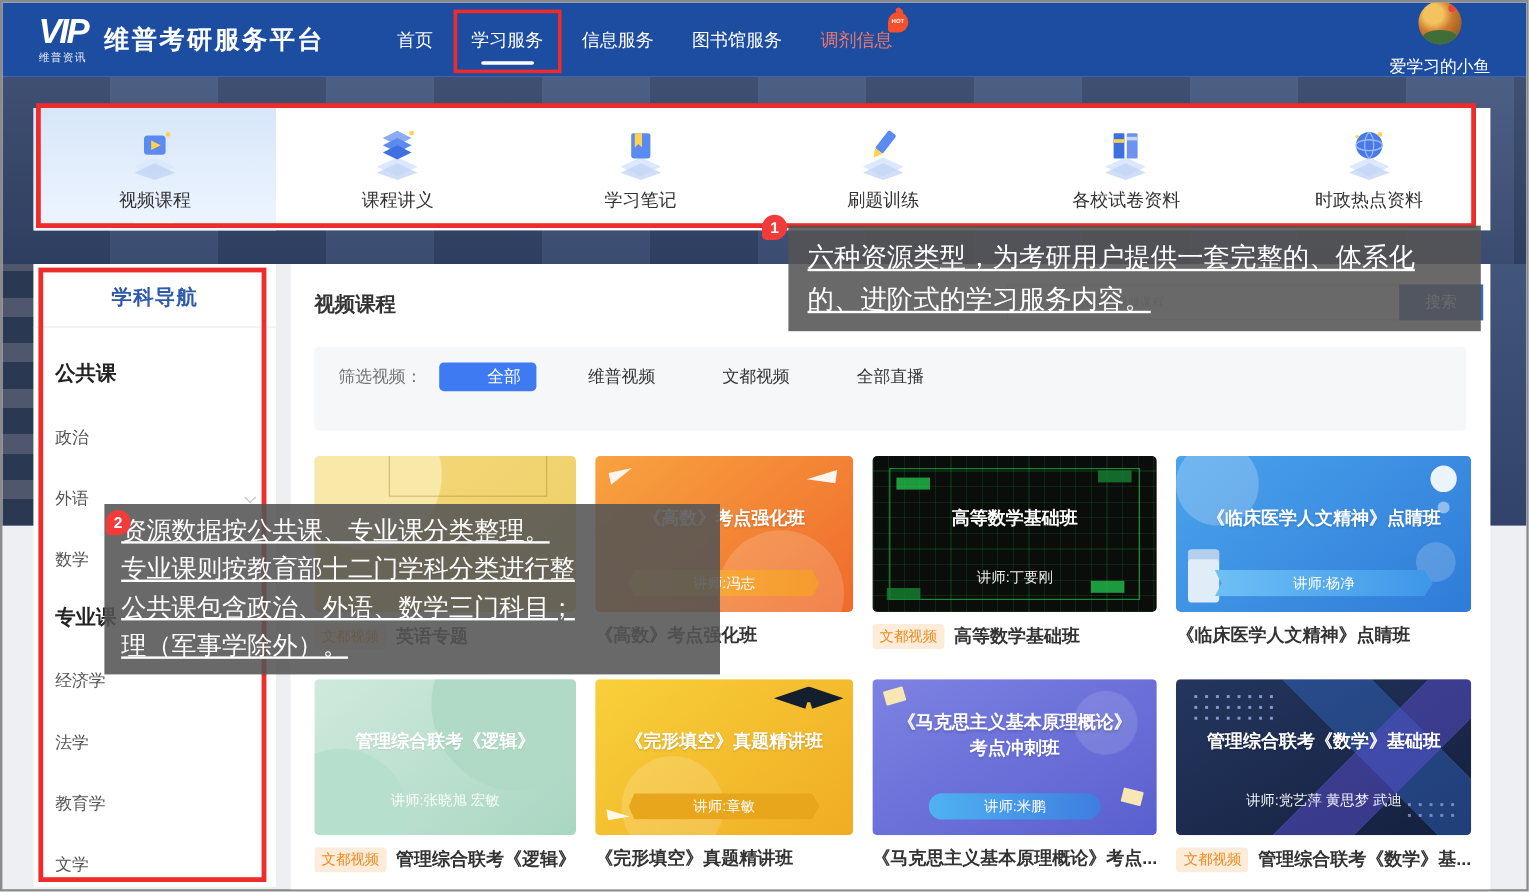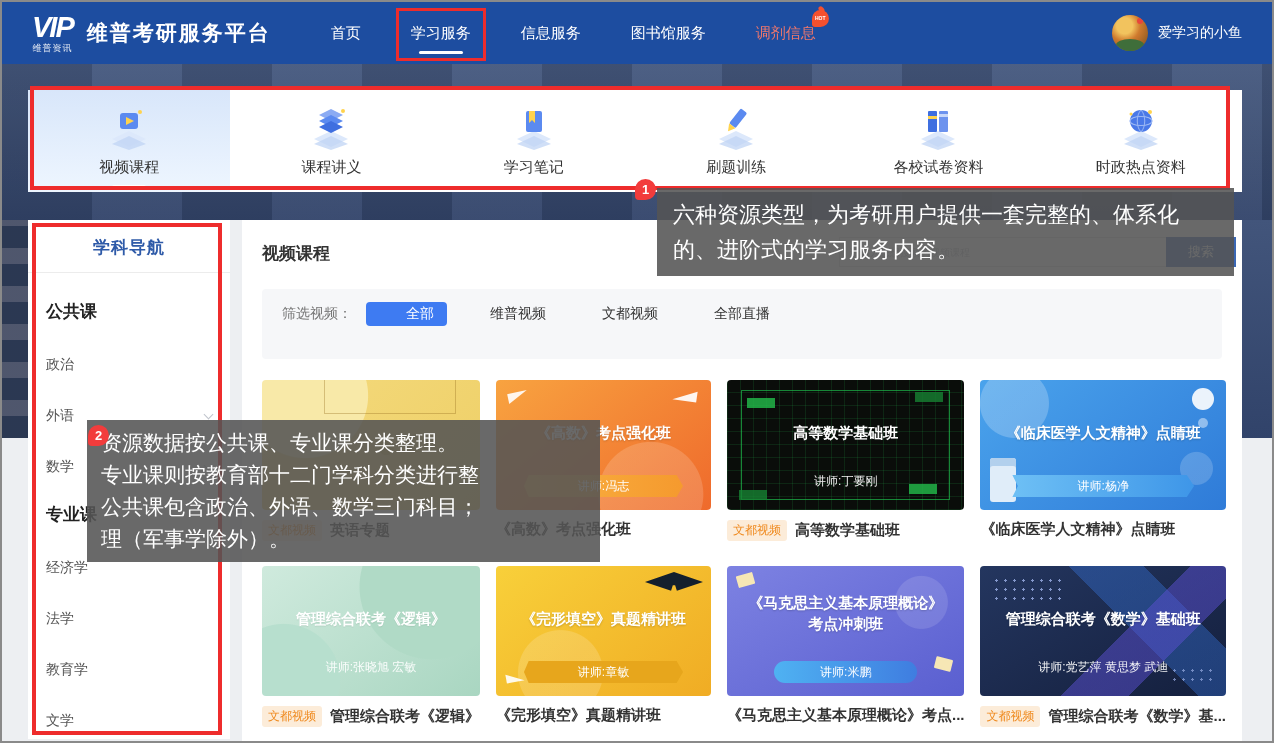--- a/index.html
+++ b/index.html
@@ -17,33 +17,33 @@
   .bg-right { position:absolute; right:0; top:218px; width:34px; height:218px;
     background:linear-gradient(180deg,#42557b,#31436a); }
 
   
   .navbar { position:absolute; left:0; top:0; right:0; height:62px; background:#1d4da0;
     display:flex; align-items:center; padding:0 30px; z-index:20; }
   .logo { display:flex; flex-direction:column; align-items:center; color:#fff; margin-right:14px; line-height:1; }
   .logo-main { font-size:29px; font-weight:900; font-style:italic; letter-spacing:-2px; }
   .logo-sub { font-size:9px; margin-top:2px; letter-spacing:1px; opacity:.9; }
   .brand-title { color:#fff; font-size:21px; font-weight:bold; letter-spacing:2px; margin-right:60px; white-space:nowrap; }
-  .nav-menu { display:flex; align-items:center; gap:50px; }
+  .nav-menu { display:flex; align-items:center; gap:32px; }
   .nav-item { position:relative; color:#fff; font-size:15px; cursor:pointer; white-space:nowrap; }
   .nav-item.hot { color:#ef776c; }
   .nav-item.active::after { content:''; position:absolute; left:50%; transform:translateX(-50%);
     bottom:-11px; width:44px; height:3px; background:#fff; border-radius:2px; }
   .nav-red-frame { position:absolute; left:-15px; right:-15px; top:-16px; bottom:-18px;
     border:3px solid #ee2c2c; pointer-events:none; }
   .hot-badge { position:absolute; top:-14px; right:-13px; width:17px; height:17px; background:#f4502e;
     border-radius:50% 50% 50% 3px; transform:rotate(0deg); color:#fff; font-size:5px; font-weight:bold;
     display:flex; align-items:center; justify-content:center; }
   .hot-badge::before { content:''; position:absolute; top:-4px; left:7px; width:5px; height:7px;
     background:#f4502e; border-radius:50% 50% 50% 0; transform:rotate(-40deg); }
-  .nav-user { margin-left:auto; display:flex; align-items:center; gap:10px; cursor:pointer; }
+  .nav-user { margin-left:auto; display:flex; align-items:center; gap:10px; cursor:pointer;flex-direction:column; }
   .avatar { position:relative; width:36px; height:36px; border-radius:50%;
     background:radial-gradient(circle at 35% 30%, #f2c35e 0 8px, #cf7a2e 45%, #6e4a1c 100%); overflow:hidden; }
   .avatar::before { content:''; position:absolute; left:4px; bottom:0; width:28px; height:12px; background:#3f6e3a; border-radius:50% 50% 0 0; }
   .avatar::after { content:''; position:absolute; top:3px; right:5px; width:6px; height:6px; border-radius:50%; background:#e8453c; }
   .username { color:#fff; font-size:14px; }
 
   
   .panel-resources { position:absolute; left:26px; top:88px; width:1214px; height:102px; background:#fff; display:flex; z-index:10; }
   .res-tab { position:relative; flex:1; display:flex; flex-direction:column; align-items:center; justify-content:center; cursor:pointer; }
   .res-tab.active { background:linear-gradient(180deg,#d8e6fa 0%,#eef6ff 100%); }
@@ -154,21 +154,21 @@
     linear-gradient(135deg, transparent 0 56%, rgba(90,79,208,.5) 56% 74%, transparent 74%),
     linear-gradient(45deg, transparent 0 58%, rgba(59,130,246,.32) 58% 78%, transparent 78%),
     linear-gradient(150deg,#24365f 0%,#141f3d 100%); }
   .cover-navy::before { content:''; position:absolute; top:10px; left:12px; width:72px; height:28px;
     background-image:radial-gradient(rgba(150,170,225,.85) 1.2px, transparent 1.3px); background-size:9px 9px; }
   .cover-navy::after { content:''; position:absolute; bottom:10px; right:12px; width:44px; height:20px;
     background-image:radial-gradient(rgba(150,170,225,.7) 1.2px, transparent 1.3px); background-size:9px 9px; }
 
   
   .note { position:absolute; background:rgba(84,84,84,.88); color:#fff; z-index:60; }
-  .note-line { white-space:nowrap; }
+  .note-line { white-space:nowrap;text-decoration:underline; }
   .note1 { left:655px; top:186px; width:577px; padding:9px 16px; font-size:22px; line-height:35px; }
   .note2 { left:85px; top:418px; width:513px; padding:7px 14px; font-size:21px; line-height:32px; }
   .num-badge { position:absolute; width:21px; height:21px; background:#f23c3c; border-radius:50% 50% 50% 4px;
     color:#fff; font-size:13px; font-weight:bold; display:flex; align-items:center; justify-content:center; z-index:65; }
   .num-badge-1 { left:633px; top:177px; }
   .num-badge-2 { left:86px; top:423px; }
 </style>
 <title>维普考研服务平台</title></head>
 <body>
 

